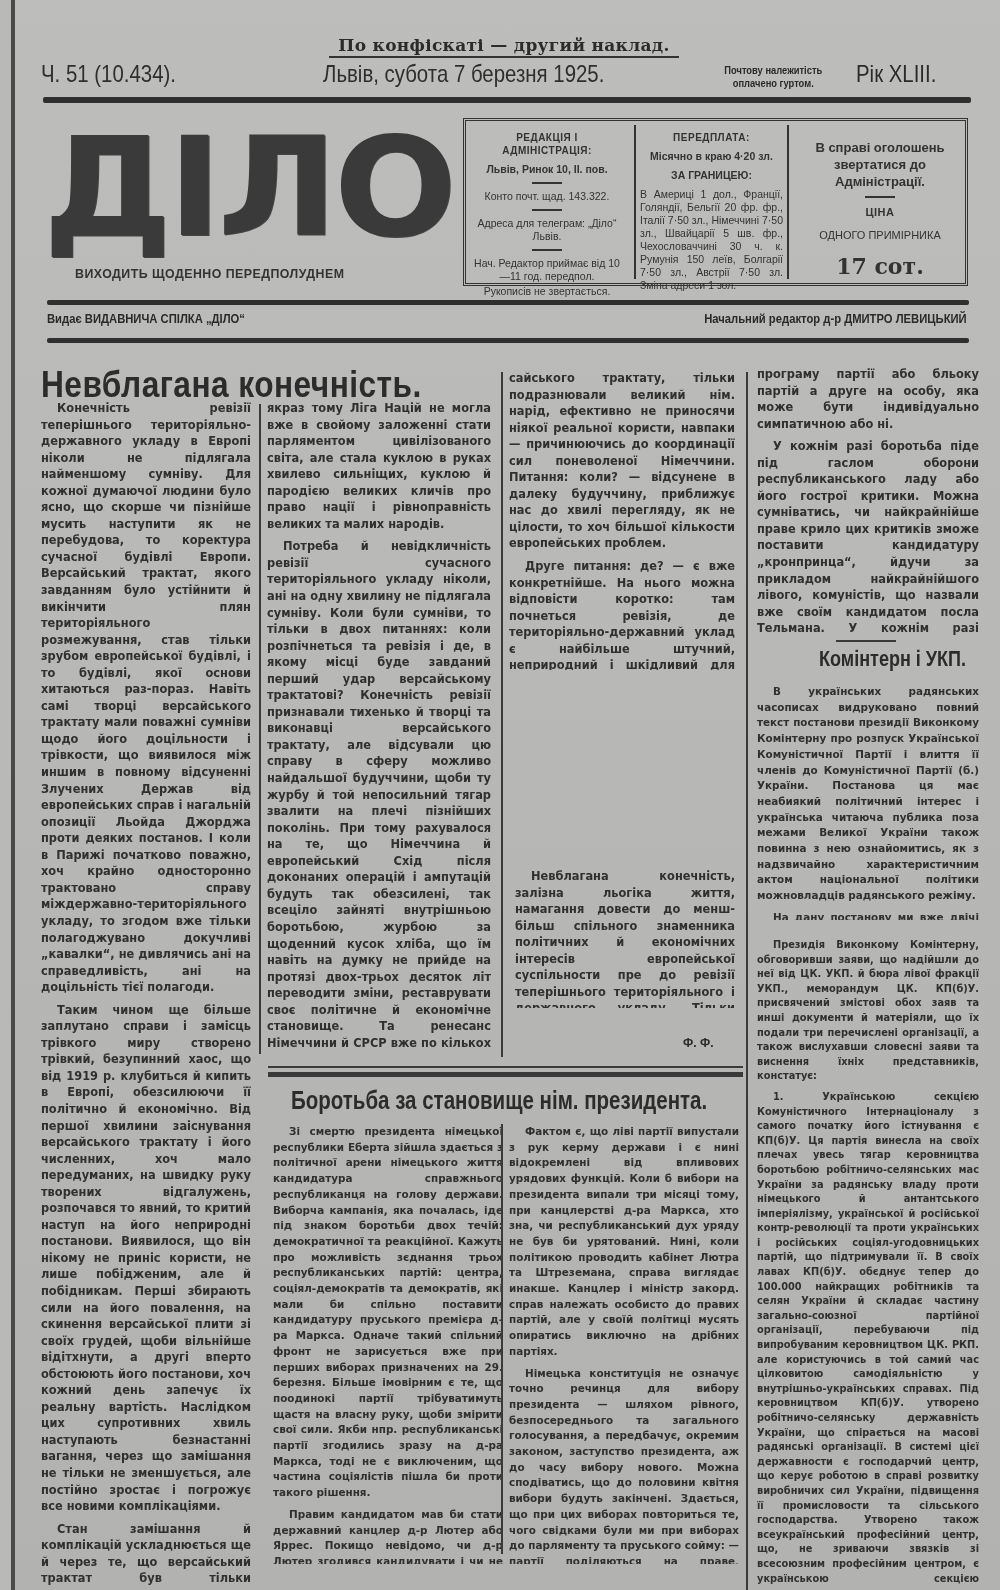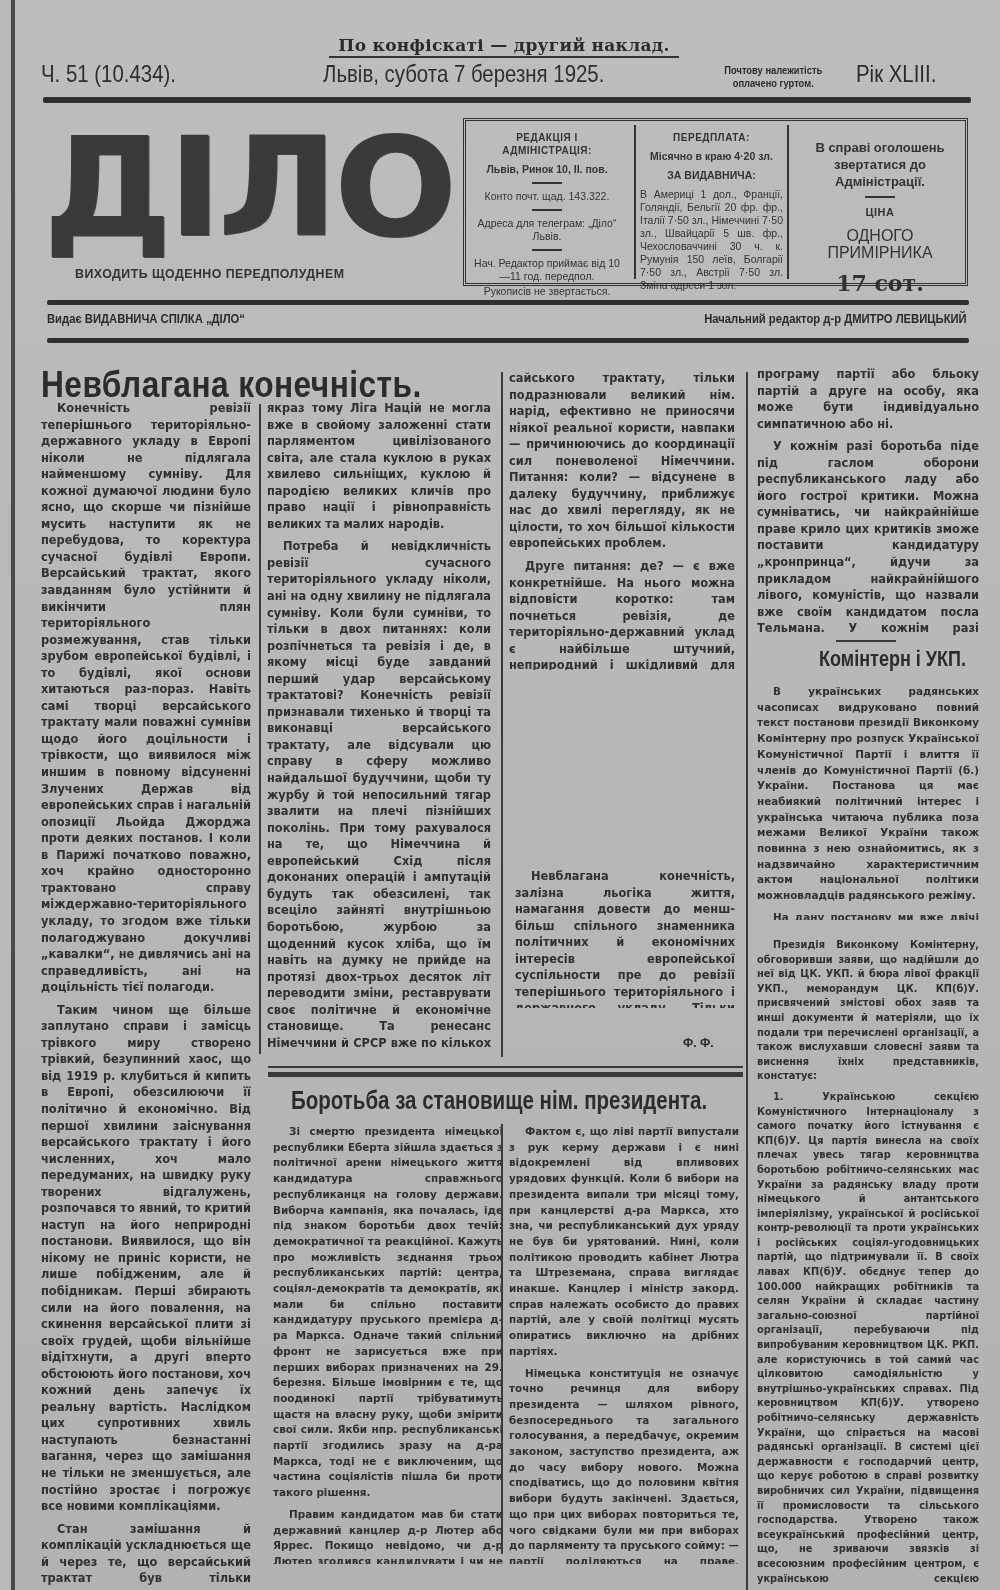--- a/index.html
+++ b/index.html
@@ -114,28 +114,28 @@
       <p class="plain">Конто почт. щад. 143.322.</p>
       <div class="sep"></div>
       <p class="plain">Адреса для телеграм: „Діло“ Львів.</p>
       <div class="sep"></div>
       <p class="plain">Нач. Редактор приймає від 10—11 год. передпол.</p>
       <p class="plain" style="margin-top:-4px">Рукописів не звертається.</p>
     </div>
     <div class="info-col c2">
       <p class="hdr">ПЕРЕДПЛАТА:</p>
       <p>Місячно в краю 4·20 зл.</p>
-      <p>ЗА ВИДАВНИЧА:</p>
+      <p>ЗА ГРАНИЦЕЮ:</p>
       <p class="plain" style="text-align:justify">В Америці 1 дол., Франції, Голяндії, Бельгії 20 фр. фр., Італії 7·50 зл., Німеччині 7·50 зл., Швайцарії 5 шв. фр., Чехословаччині 30 ч. к. Румунія 150 леїв, Болгарії 7·50 зл., Австрії 7·50 зл. Зміна адреси 1 зол.</p>
     </div>
     <div class="info-col c3">
       <p style="margin-top:14px">В справі оголошень звертатися до Адміністрації.</p>
       <div class="sep"></div>
       <p class="hdr" style="font-size:11px">ЦІНА</p>
-      <p class="plain" style="font-size:16px; margin:0">ОДНОГО ПРИМІРНИКА</p>
+      <p class="plain" style="font-size:11px; margin:0">ОДНОГО ПРИМІРНИКА</p>
       <p class="price">17 сот.</p>
     </div>
   </div>
 
   <div class="rule-thick" style="left:36px; top:300px; width:922px; height:5px;"></div>
   <div class="publisher-row">
     <span class="l">Видає ВИДАВНИЧА СПІЛКА „ДІЛО“</span>
     <span class="r">Начальний редактор д-р ДМИТРО ЛЕВИЦЬКИЙ</span>
   </div>
   <div class="rule-thick" style="left:36px; top:338px; width:922px; height:5px;"></div>

